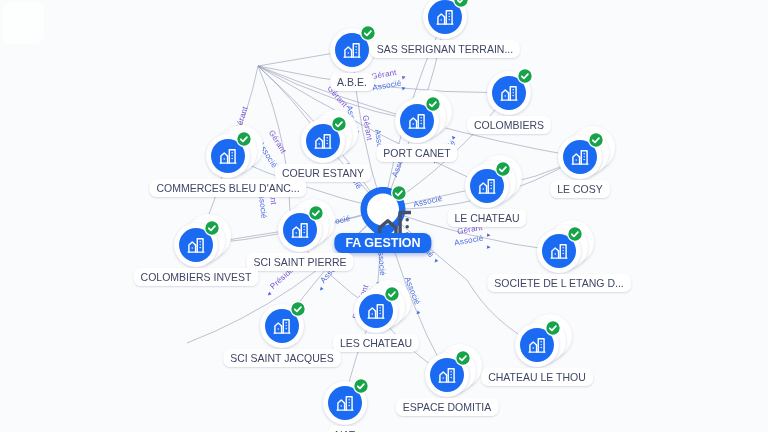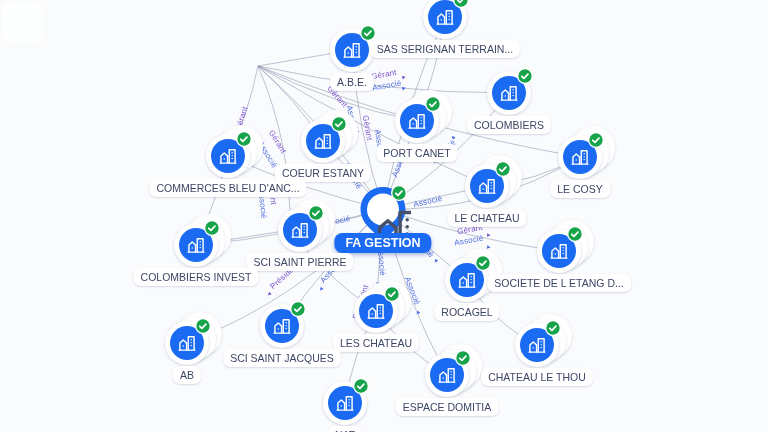--- a/index.html
+++ b/index.html
@@ -404,45 +404,20 @@
           </span>
         </span>
         <span class="badge">
           <svg viewBox="0 0 24 24">
             <circle cx="12" cy="12" r="11" fill="#16a34a" stroke="#fff" stroke-width="2"></circle>
             <path d="M7.2 12.4l3.2 3.2 6-6.4" fill="none" stroke="#fff" stroke-width="2.6" stroke-linecap="round" stroke-linejoin="round"></path>
           </svg>
         </span>
         <span class="node-label">SOCIETE DE L ETANG D...</span>
       </div>
-      <div class="node company" style="left: 467px; top: 280px;">
-        <span class="stackc s2"></span>
-        <span class="stackc s1"></span>
-        <span class="circle">
-          <span class="inner company">
-            <svg viewBox="0 0 24 24">
-              <g fill="none" stroke="currentColor" stroke-width="1.7" stroke-linecap="round" stroke-linejoin="round">
-                <path d="M2.5 20.5h19"></path>
-                <path d="M13.5 20.5V4.5h7v16"></path>
-                <path d="M17 8h.01M17 11.5h.01M17 15h.01"></path>
-                <path d="M3.5 20.5v-8.5l4-3.5 4 3.5"></path>
-                <path d="M11.5 12.2v8.3"></path>
-                <path d="M7.5 15.5h.01"></path>
-              </g>
-            </svg>
-          </span>
-        </span>
-        <span class="badge">
-          <svg viewBox="0 0 24 24">
-            <circle cx="12" cy="12" r="11" fill="#16a34a" stroke="#fff" stroke-width="2"></circle>
-            <path d="M7.2 12.4l3.2 3.2 6-6.4" fill="none" stroke="#fff" stroke-width="2.6" stroke-linecap="round" stroke-linejoin="round"></path>
-          </svg>
-        </span>
-        <span class="node-label">ROCAGEL</span>
-      </div>
       <div class="node company" style="left: 376px; top: 311px;">
         <span class="stackc s2"></span>
         <span class="stackc s1"></span>
         <span class="circle">
           <span class="inner company">
             <svg viewBox="0 0 24 24">
               <g fill="none" stroke="currentColor" stroke-width="1.7" stroke-linecap="round" stroke-linejoin="round">
                 <path d="M2.5 20.5h19"></path>
                 <path d="M13.5 20.5V4.5h7v16"></path>
                 <path d="M17 8h.01M17 11.5h.01M17 15h.01"></path>
@@ -476,45 +451,20 @@
             </svg>
           </span>
         </span>
         <span class="badge">
           <svg viewBox="0 0 24 24">
             <circle cx="12" cy="12" r="11" fill="#16a34a" stroke="#fff" stroke-width="2"></circle>
             <path d="M7.2 12.4l3.2 3.2 6-6.4" fill="none" stroke="#fff" stroke-width="2.6" stroke-linecap="round" stroke-linejoin="round"></path>
           </svg>
         </span>
         <span class="node-label">SCI SAINT JACQUES</span>
-      </div>
-      <div class="node company" style="left: 187px; top: 343px;">
-        <span class="stackc s2"></span>
-        <span class="stackc s1"></span>
-        <span class="circle">
-          <span class="inner company">
-            <svg viewBox="0 0 24 24">
-              <g fill="none" stroke="currentColor" stroke-width="1.7" stroke-linecap="round" stroke-linejoin="round">
-                <path d="M2.5 20.5h19"></path>
-                <path d="M13.5 20.5V4.5h7v16"></path>
-                <path d="M17 8h.01M17 11.5h.01M17 15h.01"></path>
-                <path d="M3.5 20.5v-8.5l4-3.5 4 3.5"></path>
-                <path d="M11.5 12.2v8.3"></path>
-                <path d="M7.5 15.5h.01"></path>
-              </g>
-            </svg>
-          </span>
-        </span>
-        <span class="badge">
-          <svg viewBox="0 0 24 24">
-            <circle cx="12" cy="12" r="11" fill="#16a34a" stroke="#fff" stroke-width="2"></circle>
-            <path d="M7.2 12.4l3.2 3.2 6-6.4" fill="none" stroke="#fff" stroke-width="2.6" stroke-linecap="round" stroke-linejoin="round"></path>
-          </svg>
-        </span>
-        <span class="node-label">AB</span>
       </div>
       <div class="node company" style="left: 537px; top: 345px;">
         <span class="stackc s2"></span>
         <span class="stackc s1"></span>
         <span class="circle">
           <span class="inner company">
             <svg viewBox="0 0 24 24">
               <g fill="none" stroke="currentColor" stroke-width="1.7" stroke-linecap="round" stroke-linejoin="round">
                 <path d="M2.5 20.5h19"></path>
                 <path d="M13.5 20.5V4.5h7v16"></path>

